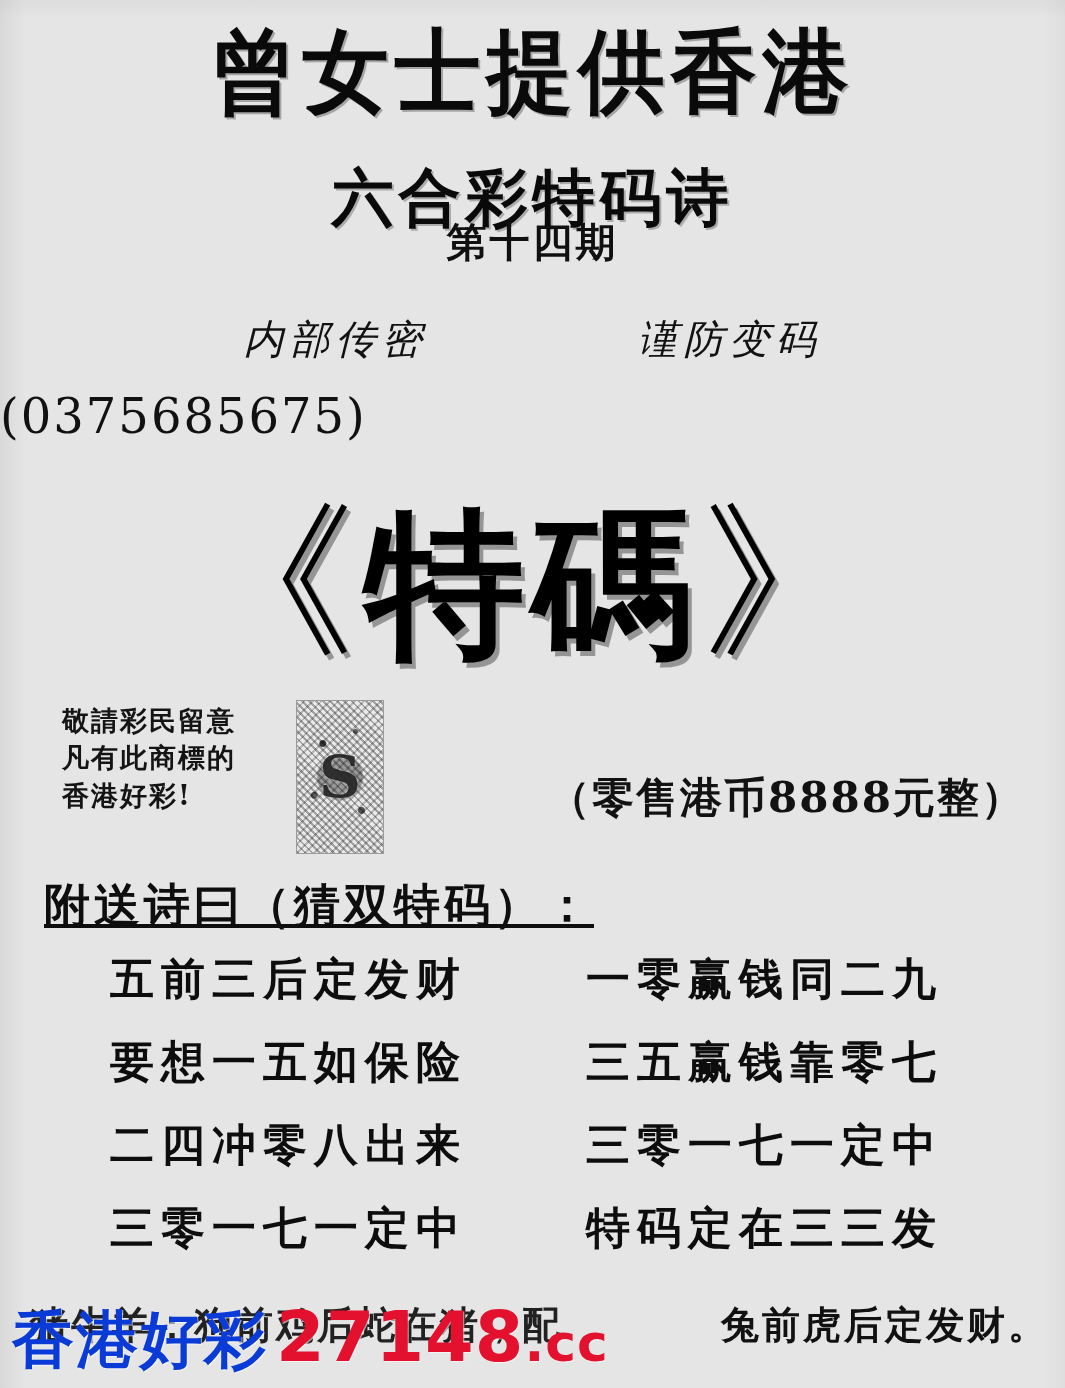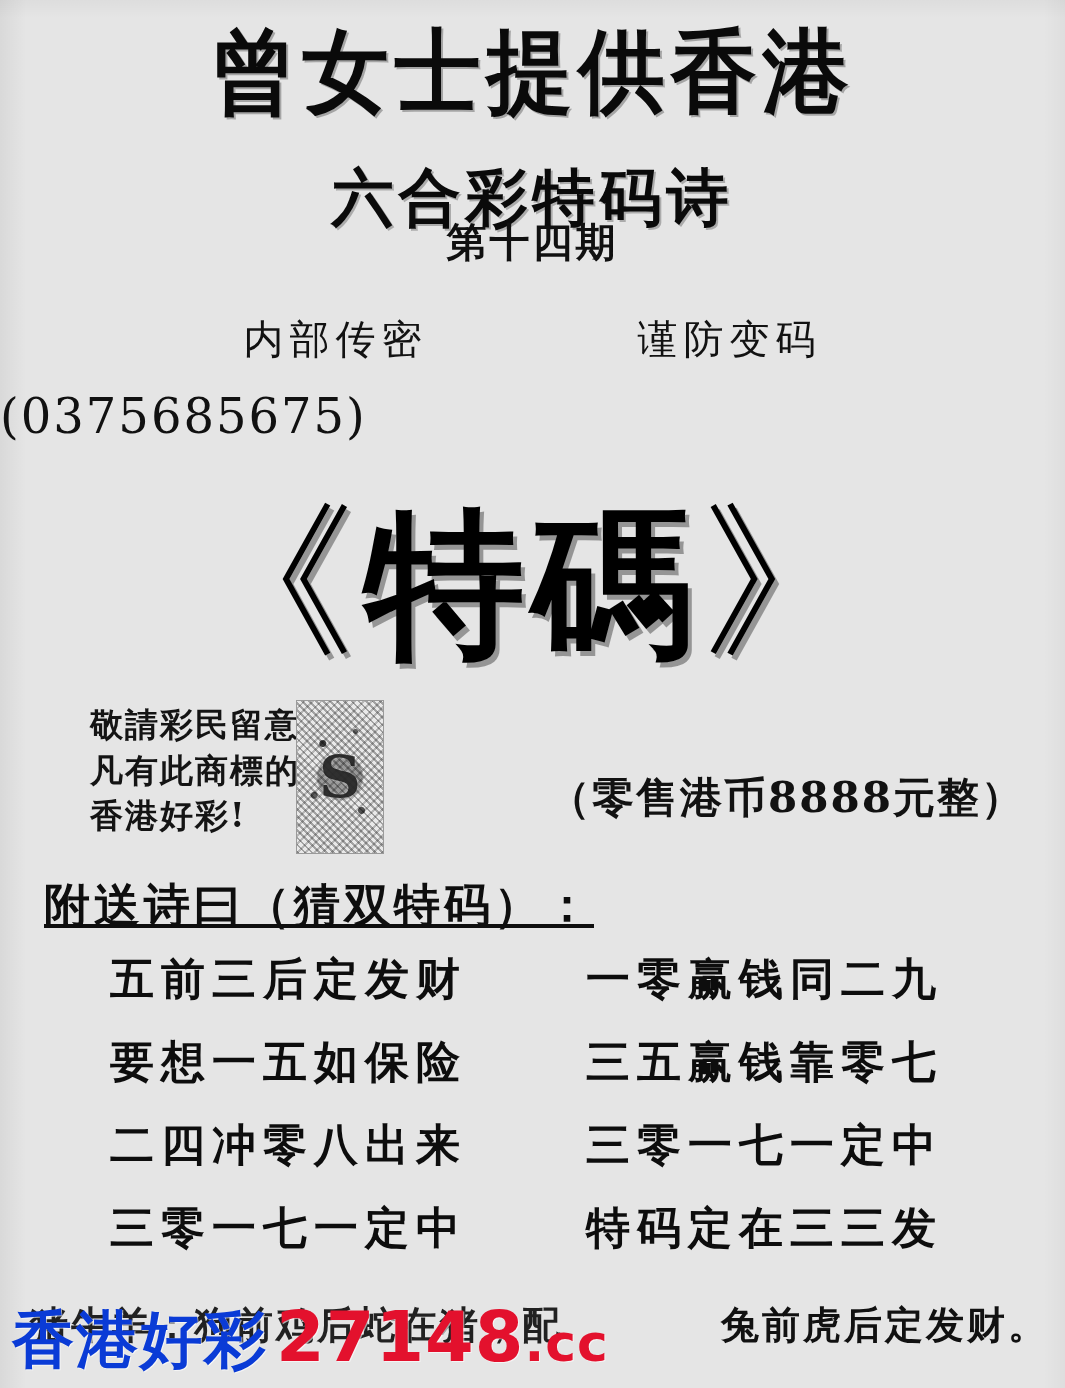--- a/index.html
+++ b/index.html
@@ -69,20 +69,21 @@
   
   .notice-row {
     left: 0; right: 0; top: 312px;
     display: flex;
     justify-content: center;
     gap: 210px;
     font-size: 40px;
     letter-spacing: 6px;
     font-weight: 500;
     color: #121212;
+    font-style: italic;
   }
   .phone {
     left: 0; right: 0; top: 388px;
     font-size: 48px;
     letter-spacing: 2px;
     color: #111;
     font-family: "DejaVu Serif", serif;
   }
 
   
@@ -98,26 +99,25 @@
   }
   .headline .paren {
     font-size: 170px;
     font-weight: normal;
   }
 
   
   .left-note {
     left: 62px; top: 702px;
     width: 230px;
-    font-size: 33px;
+    font-size: 27px;
     line-height: 1.38;
     letter-spacing: 2px;
     color: #141414;
     font-weight: bold;
-    margin-left: 28px;
   }
 
   
   .stamp {
     left: 296px; top: 700px;
     width: 86px; height: 152px;
     background:
       radial-gradient(circle at 30% 28%, rgba(0,0,0,0.75) 0 3px, rgba(0,0,0,0) 4px),
       radial-gradient(circle at 68% 20%, rgba(0,0,0,0.6) 0 2px, rgba(0,0,0,0) 3px),
       radial-gradient(circle at 20% 62%, rgba(0,0,0,0.6) 0 3px, rgba(0,0,0,0) 4px),

